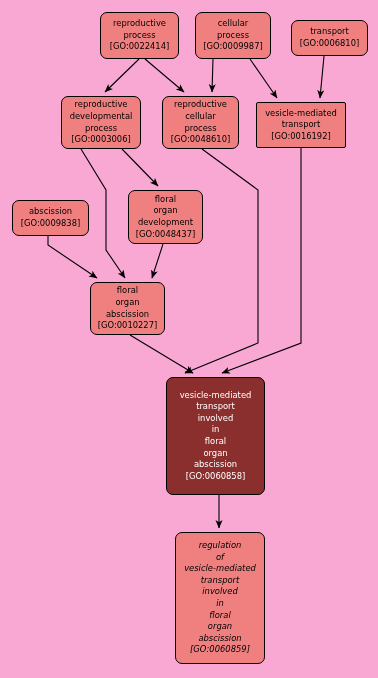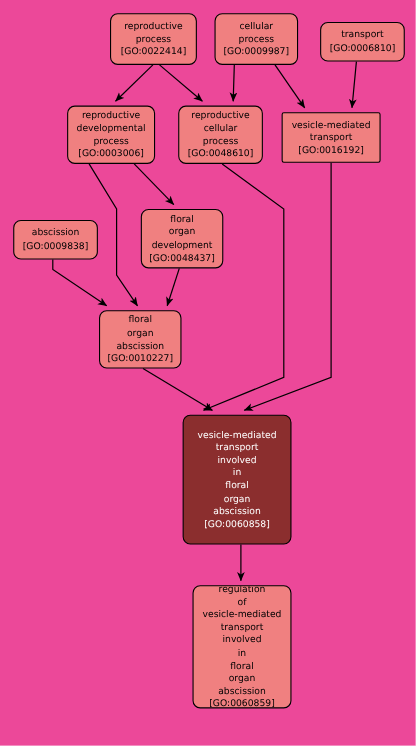--- a/index.html
+++ b/index.html
@@ -11,21 +11,21 @@
   body {
     font-family: "DejaVu Sans", sans-serif;
     width: 378px;
     height: 678px;
     overflow: hidden;
   }
   #canvas {
     position: relative;
     width: 378px;
     height: 678px;
-    background: #ec4899;
+    background: #f9a8d4;
   }
   #edges {
     position: absolute;
     left: 0;
     top: 0;
     width: 378px;
     height: 678px;
     pointer-events: none;
   }
   .node {
@@ -139,21 +139,21 @@
   <div class="node focus" style="left: 166px; top: 377px; width: 99px; height: 118px;">
     <span class="label">vesicle-mediated
 transport
 involved
 in
 floral
 organ
 abscission
 [GO:0060858]</span>
   </div>
-  <div class="node" style="left: 175px; top: 532px; width: 90px; height: 112px;">
+  <div class="node" style="left: 175px; top: 532px; width: 90px; height: 132px; font-style: italic;">
     <span class="label">regulation
 of
 vesicle-mediated
 transport
 involved
 in
 floral
 organ
 abscission
 [GO:0060859]</span>

